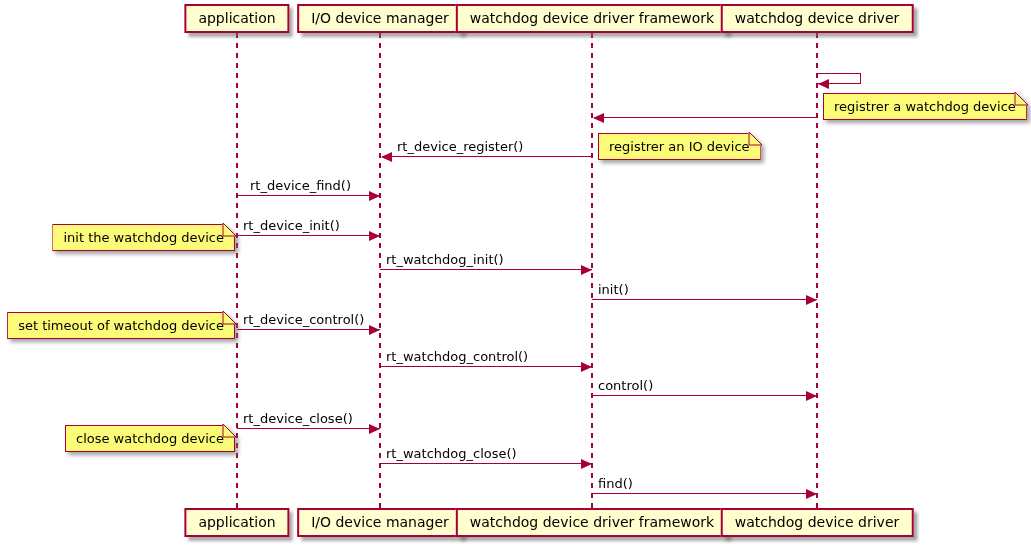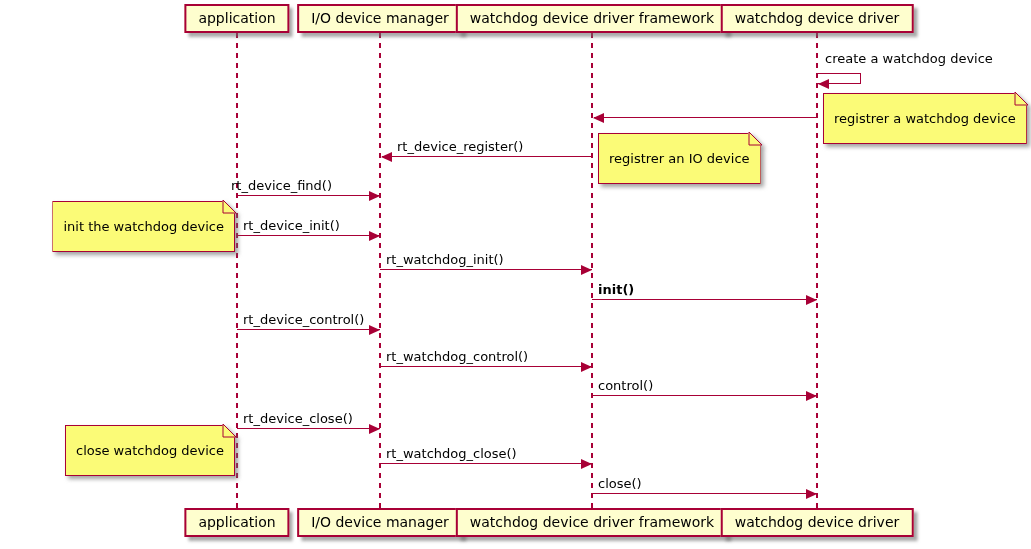--- a/index.html
+++ b/index.html
@@ -28,21 +28,21 @@
   .arr-l{border-right:11px solid #A80036;}
   .loop{
     position:absolute;border:1px solid #A80036;border-left:none;background:transparent;
   }
   .note-wrap{
     position:absolute;filter:drop-shadow(3px 3px 2px rgba(110,110,110,0.65));
   }
   .note-body{
     background:#FBFB77;border:1px solid #A80036;
     clip-path:polygon(0 0,calc(100% - 13px) 0,100% 13px,100% 100%,0 100%);
-    font-size:13px;line-height:17px;padding:16px 10px;white-space:nowrap;
+    font-size:13px;line-height:17px;padding:4px 10px;white-space:nowrap;
   }
   .fold{position:absolute;top:-1px;right:-1px;width:14px;height:14px;}
 </style>
 </head>
 <body>
 
 <div id="diagram">
 
   <div class="lifeline" style="left:236px;top:33px;height:476px;"></div>
   <div class="lifeline" style="left:379px;top:33px;height:476px;"></div>
@@ -52,44 +52,43 @@
   <div class="pbox" style="left:237px;top:4px;"><span>application</span></div>
   <div class="pbox" style="left:380px;top:4px;"><span>I/O device manager</span></div>
   <div class="pbox" style="left:592px;top:4px;"><span>watchdog device driver framework</span></div>
   <div class="pbox" style="left:817px;top:4px;"><span>watchdog device driver</span></div>
 
   <div class="pbox" style="left:237px;top:508px;"><span>application</span></div>
   <div class="pbox" style="left:380px;top:508px;"><span>I/O device manager</span></div>
   <div class="pbox" style="left:592px;top:508px;"><span>watchdog device driver framework</span></div>
   <div class="pbox" style="left:817px;top:508px;"><span>watchdog device driver</span></div>
 
-  <div class="msg-label" style="left:825px;top:51px;">create a watchdog device</div>
   <div class="loop" style="left:817px;top:73px;width:43px;height:9px;"></div>
   <div class="arr arr-l" style="left:818px;top:79px;"></div>
 
   <div class="msg-line" style="left:594px;top:117px;width:223px;"></div>
   <div class="arr arr-l" style="left:593px;top:113px;"></div>
 
   <div class="msg-label" style="left:397px;top:139px;">rt_device_register()</div>
   <div class="msg-line" style="left:382px;top:156px;width:210px;"></div>
   <div class="arr arr-l" style="left:381px;top:152px;"></div>
 
-  <div class="msg-label" style="left:231px;top:178px;text-align:right;">rt_device_find()</div>
+  <div class="msg-label" style="left:250px;top:178px;text-align:right;">rt_device_find()</div>
   <div class="msg-line" style="left:237px;top:195px;width:143px;"></div>
   <div class="arr arr-r" style="left:369px;top:191px;"></div>
 
   <div class="msg-label" style="left:243px;top:218px;">rt_device_init()</div>
   <div class="msg-line" style="left:237px;top:235px;width:143px;"></div>
   <div class="arr arr-r" style="left:369px;top:231px;"></div>
 
   <div class="msg-label" style="left:386px;top:252px;">rt_watchdog_init()</div>
   <div class="msg-line" style="left:380px;top:269px;width:212px;"></div>
   <div class="arr arr-r" style="left:581px;top:265px;"></div>
 
-  <div class="msg-label" style="left:598px;top:282px;font-weight:bold;">init()</div>
+  <div class="msg-label" style="left:598px;top:282px;">init()</div>
   <div class="msg-line" style="left:592px;top:299px;width:225px;"></div>
   <div class="arr arr-r" style="left:806px;top:295px;"></div>
 
   <div class="msg-label" style="left:243px;top:312px;">rt_device_control()</div>
   <div class="msg-line" style="left:237px;top:329px;width:143px;"></div>
   <div class="arr arr-r" style="left:369px;top:325px;"></div>
 
   <div class="msg-label" style="left:386px;top:349px;">rt_watchdog_control()</div>
   <div class="msg-line" style="left:380px;top:366px;width:212px;"></div>
   <div class="arr arr-r" style="left:581px;top:362px;"></div>
@@ -99,38 +98,44 @@
   <div class="arr arr-r" style="left:806px;top:391px;"></div>
 
   <div class="msg-label" style="left:243px;top:411px;">rt_device_close()</div>
   <div class="msg-line" style="left:237px;top:428px;width:143px;"></div>
   <div class="arr arr-r" style="left:369px;top:424px;"></div>
 
   <div class="msg-label" style="left:386px;top:446px;">rt_watchdog_close()</div>
   <div class="msg-line" style="left:380px;top:463px;width:212px;"></div>
   <div class="arr arr-r" style="left:581px;top:459px;"></div>
 
-  <div class="msg-label" style="left:598px;top:476px;">close()</div>
+  <div class="msg-label" style="left:598px;top:476px;">find()</div>
   <div class="msg-line" style="left:592px;top:493px;width:225px;"></div>
   <div class="arr arr-r" style="left:806px;top:489px;"></div>
 
   <div class="note-wrap" style="left:823px;top:93px;">
     <div class="note-body">registrer a watchdog device</div>
     <svg class="fold" viewBox="0 0 14 14">
         <path d="M1 0 L1 13 L14 13 Z" fill="#FBFB77" stroke="#A80036" stroke-width="1"></path>
       </svg>
   </div>
   <div class="note-wrap" style="left:598px;top:133px;">
     <div class="note-body">registrer an IO device</div>
     <svg class="fold" viewBox="0 0 14 14">
         <path d="M1 0 L1 13 L14 13 Z" fill="#FBFB77" stroke="#A80036" stroke-width="1"></path>
       </svg>
   </div>
-  <div class="note-wrap" style="right:796px;top:201px;margin-left:28px;">
+  <div class="note-wrap" style="right:796px;top:224px;margin-left:28px;">
     <div class="note-body">init the watchdog device</div>
+    <svg class="fold" viewBox="0 0 14 14">
+        <path d="M1 0 L1 13 L14 13 Z" fill="#FBFB77" stroke="#A80036" stroke-width="1"></path>
+      </svg>
+  </div>
+  <div class="note-wrap" style="right:796px;top:312px;">
+    <div class="note-body">set timeout of watchdog device</div>
     <svg class="fold" viewBox="0 0 14 14">
         <path d="M1 0 L1 13 L14 13 Z" fill="#FBFB77" stroke="#A80036" stroke-width="1"></path>
       </svg>
   </div>
   <div class="note-wrap" style="right:796px;top:425px;">
     <div class="note-body">close watchdog device</div>
     <svg class="fold" viewBox="0 0 14 14">
         <path d="M1 0 L1 13 L14 13 Z" fill="#FBFB77" stroke="#A80036" stroke-width="1"></path>
       </svg>
   </div>

